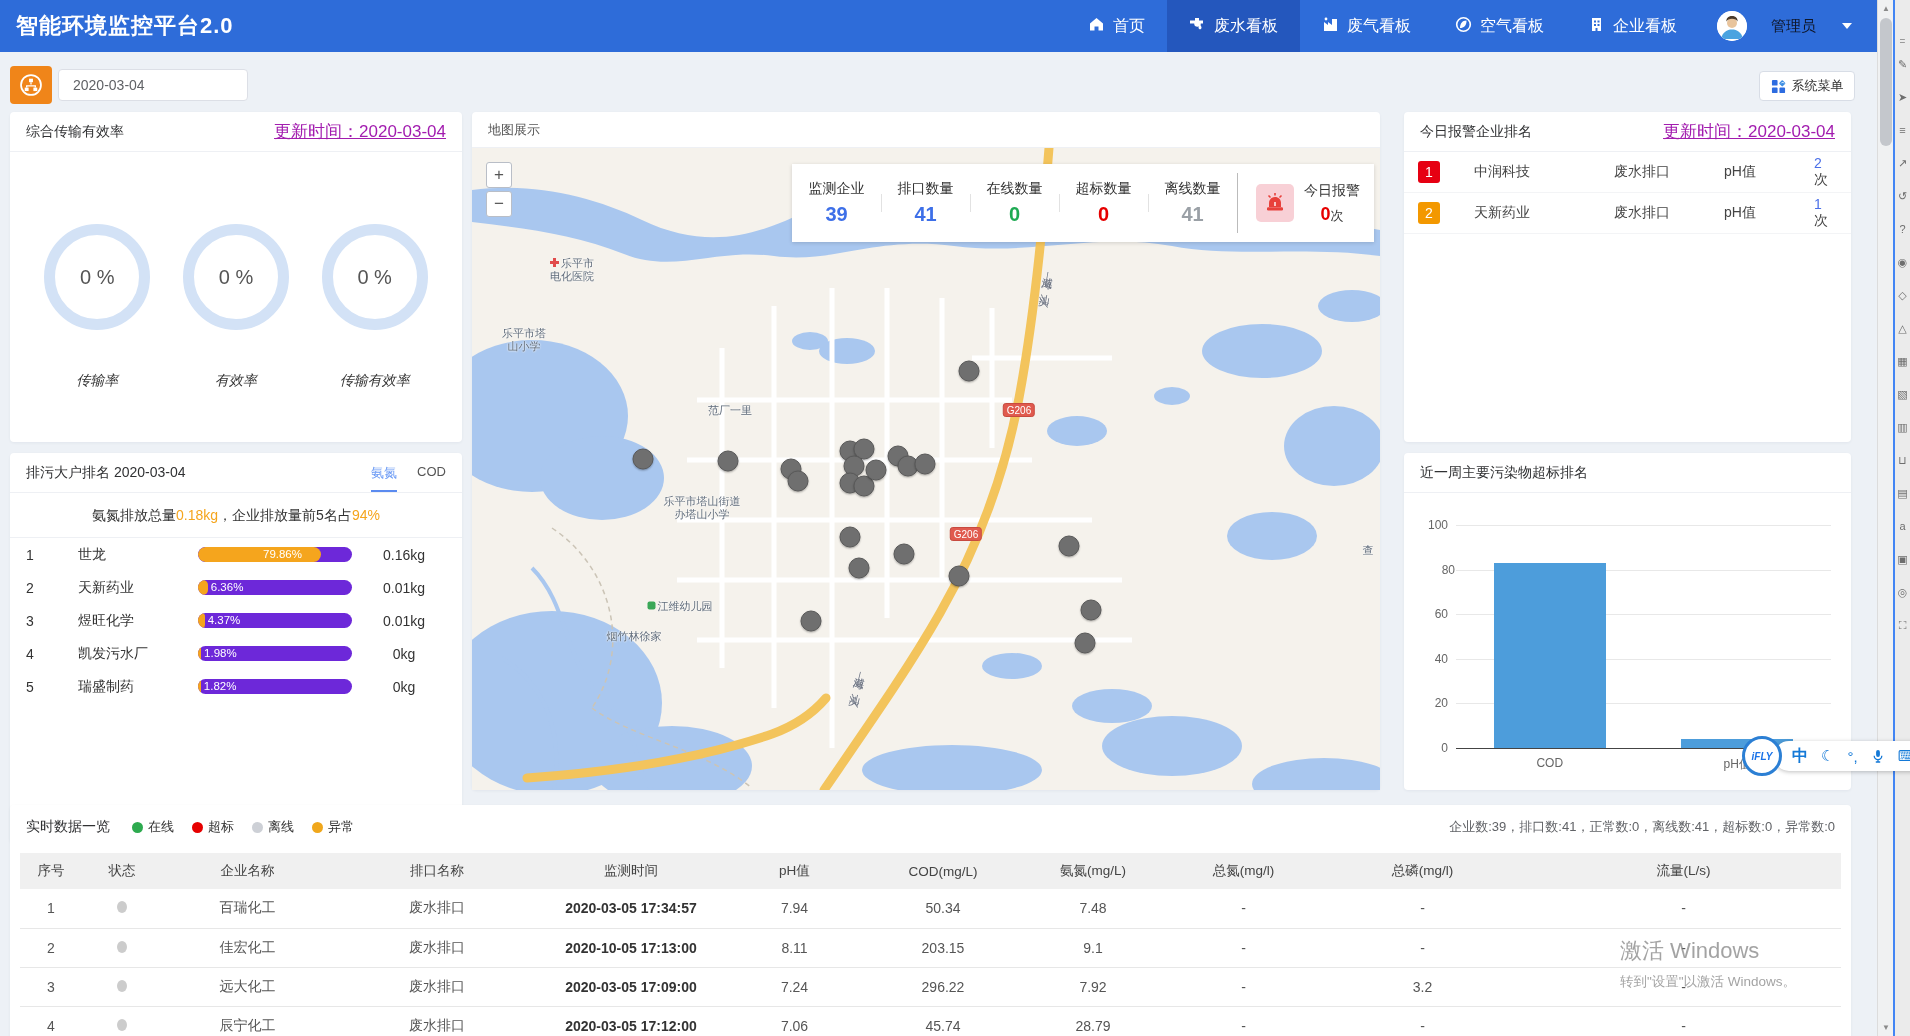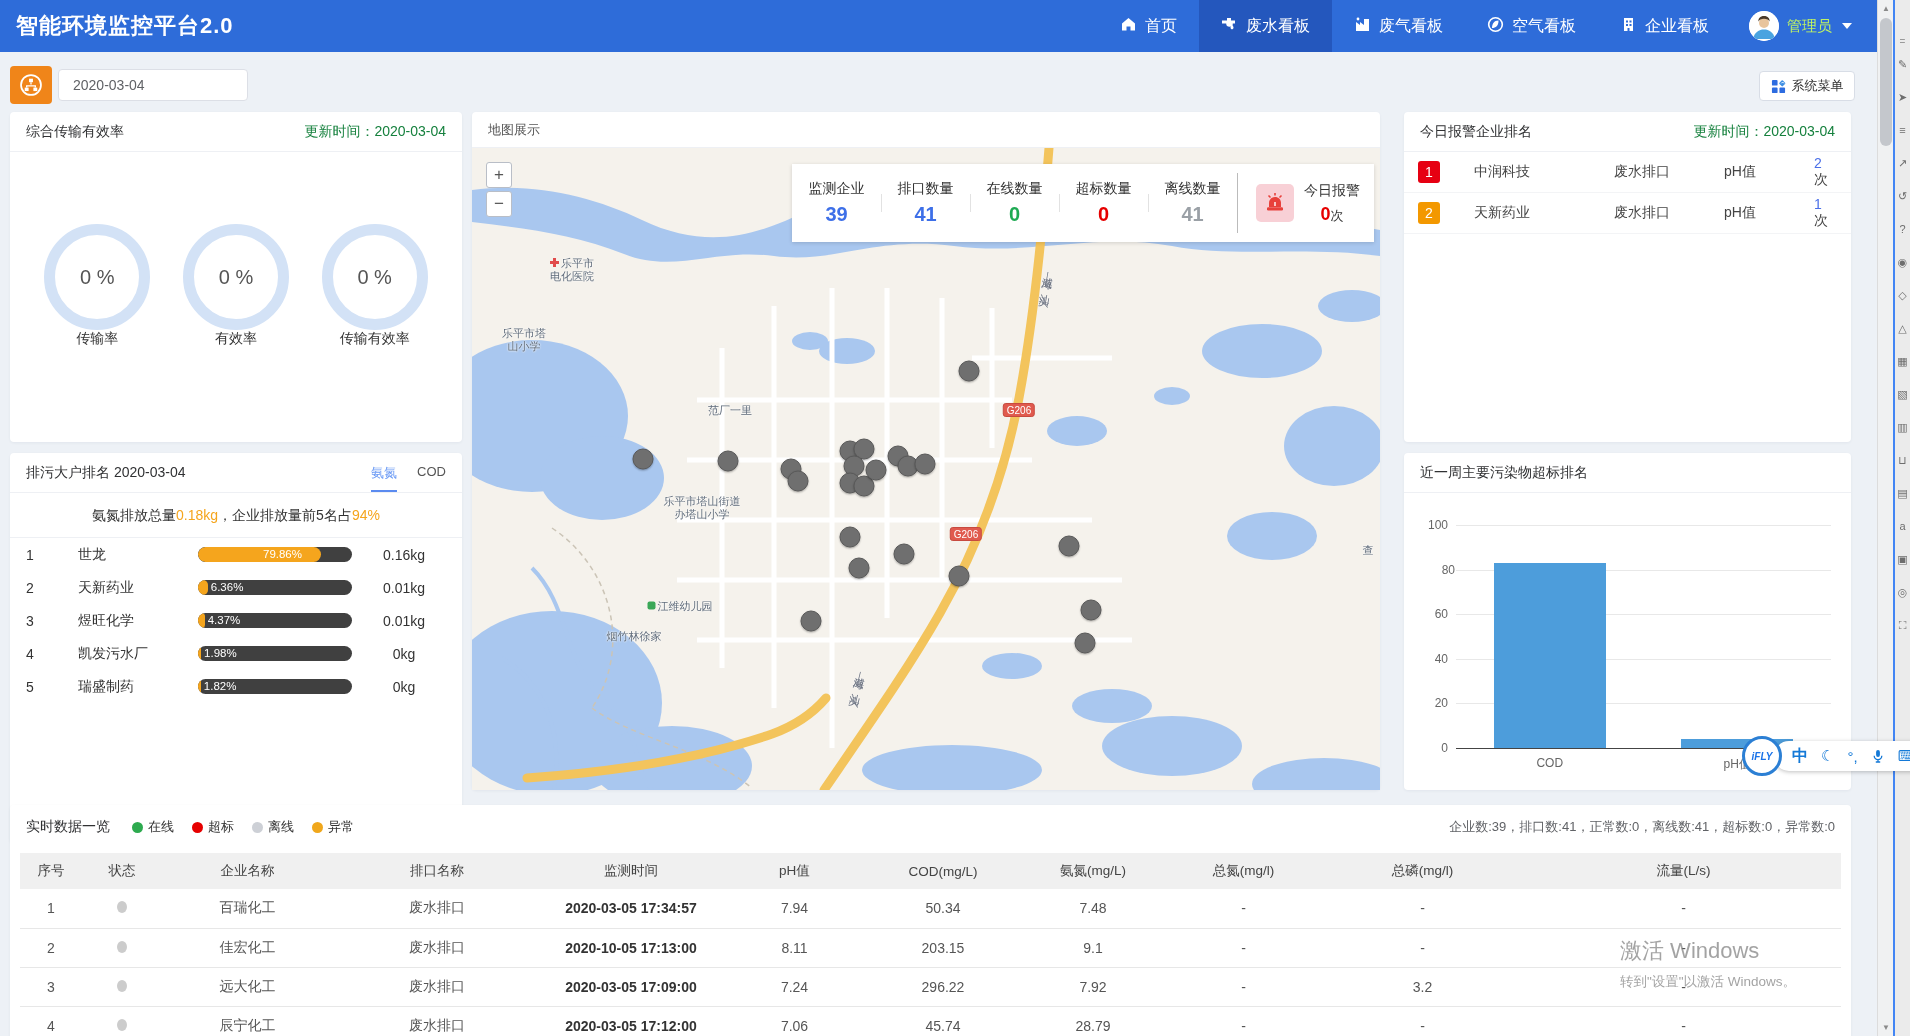--- a/index.html
+++ b/index.html
@@ -6,60 +6,60 @@
   html,body { width:1910px; height:1036px; overflow:hidden; }
   body { font-family:"Liberation Sans","DejaVu Sans",sans-serif; background:#edf1f6; position:relative; color:#333; }
 
   
   .navbar { position:absolute; left:0; top:0; width:1878px; height:52px; background:#2e6cd9; display:flex; align-items:center; }
   .nav-title { color:#fff; font-size:22px; font-weight:bold; margin-left:16px; letter-spacing:1px; }
   .nav-items { margin-left:auto; display:flex; height:52px; margin-right:8px; }
   .nav-item { display:flex; align-items:center; gap:8px; padding:0 22px; color:#fff; font-size:16px; cursor:pointer; }
   .nav-item.active { background:#2457bd; }
   .nav-item svg { width:17px; height:17px; }
-  .nav-user { display:flex; align-items:center; gap:8px; padding:0 26px 0 10px; color:#bef264; font-size:15px; cursor:pointer; }
+  .nav-user { display:flex; align-items:center; gap:24px; padding:0 26px 0 10px; color:#0f172a; font-size:15px; cursor:pointer; }
   .avatar { width:30px; height:30px; border-radius:50%; background:#fff; overflow:hidden; position:relative; }
   .caret { width:0; height:0; border-left:5px solid transparent; border-right:5px solid transparent; border-top:6px solid #fff; margin-left:2px; }
 
   
   .orange-btn { position:absolute; left:10px; top:66px; width:42px; height:38px; background:#f08519; border-radius:4px; display:flex; align-items:center; justify-content:center; cursor:pointer; }
   .date-input { position:absolute; left:58px; top:69px; width:190px; height:32px; background:#fff; border:1px solid #dcdfe6; border-radius:4px; font-size:14px; color:#606266; padding-left:14px; font-family:inherit; }
   .sysmenu-btn { position:absolute; left:1759px; top:71px; width:96px; height:30px; background:#fff; border:1px solid #d8dde6; border-radius:4px; display:flex; align-items:center; justify-content:center; gap:6px; font-size:13px; color:#333; cursor:pointer; }
 
   
   .card { position:absolute; background:#fff; border-radius:4px; box-shadow:0 1px 3px rgba(30,50,90,.06); }
   .card-hd { height:40px; display:flex; align-items:center; justify-content:space-between; padding:0 16px; border-bottom:1px solid #eef0f4; }
   .card-title { font-size:14px; color:#303133; }
-  .card-sub { font-size:14px; color:#15803d; }
+  .card-sub { font-size:17px; color:#a21caf;text-decoration:underline; }
 
   #card-trans { left:10px; top:112px; width:452px; height:330px; }
   #card-pollute { left:10px; top:453px; width:452px; height:390px; }
   #card-map { left:472px; top:112px; width:908px; height:678px; }
   #card-alarm { left:1404px; top:112px; width:447px; height:330px; }
   #card-chart { left:1404px; top:453px; width:447px; height:337px; }
   #card-realtime { left:10px; top:805px; width:1841px; height:260px; }
 
   
   .gauges { display:flex; justify-content:space-around; padding:72px 18px 0; }
   .gauge { display:flex; flex-direction:column; align-items:center; }
   .gauge-ring { width:106px; height:106px; border-radius:50%; border:11px solid #d3e2f6; display:flex; align-items:center; justify-content:center; font-size:20px; color:#555; }
-  .gauge-label { font-size:14px; color:#333; }
+  .gauge-label { margin-top:42px; font-size:14px; color:#333;font-style:italic; }
 
   
   .tabs { display:flex; gap:20px; font-size:13px; }
   .tab { color:#555; cursor:pointer; padding:10px 0 8px; }
   .tab.active { color:#6c9bf5; border-bottom:2px solid #5b8bf0; }
   .pollute-summary { text-align:center; font-size:14px; color:#333; padding:14px 0 12px; border-bottom:1px solid #eef0f4; }
   .pollute-summary b { color:#f5a51d; font-weight:normal; }
   .p-grid { display:grid; grid-template-columns:52px 110px 1fr 84px; align-items:center; padding:0 16px; height:33px; }
   .p-head { color:#666; font-size:13px; height:36px; }
   .p-head div:nth-child(3){ text-align:center; } .p-head div:nth-child(4){ text-align:center; }
   .p-row { font-size:14px; color:#333; }
   .p-amount { text-align:center; }
-  .p-track { position:relative; height:15px; background:#404040; border-radius:8px; margin:0 10px; overflow:hidden; }
+  .p-track { position:relative; height:15px; background:#6d28d9; border-radius:8px; margin:0 10px; overflow:hidden; }
   .p-fill { position:absolute; left:0; top:0; bottom:0; background:#f5a51d; border-radius:8px; }
   .p-pct { position:absolute; top:0; line-height:15px; font-size:11.5px; color:#fff; }
 
   
   #map-body { position:absolute; left:0; top:36px; right:0; bottom:0; background:#f5f2ec; overflow:hidden; cursor:grab; }
   #map-svg { position:absolute; left:0; top:0; }
   .map-marker { position:absolute; width:21px; height:21px; border-radius:50%; background:#6f6f6f; border:1px solid #5a5a5a; transform:translate(-50%,-50%); cursor:pointer; box-shadow:0 1px 2px rgba(0,0,0,.3); }
   .map-label { position:absolute; font-size:11px; color:#5f6b7a; white-space:nowrap; text-shadow:0 0 2px #fff,0 0 2px #fff; transform:translate(-50%,-50%); text-align:center; line-height:13px; }
   .map-label .cross { display:inline-block; width:9px; height:9px; position:relative; margin-right:2px; }
   .map-label .cross:before { content:""; position:absolute; left:3px; top:0; width:3px; height:9px; background:#e14b4b; }

